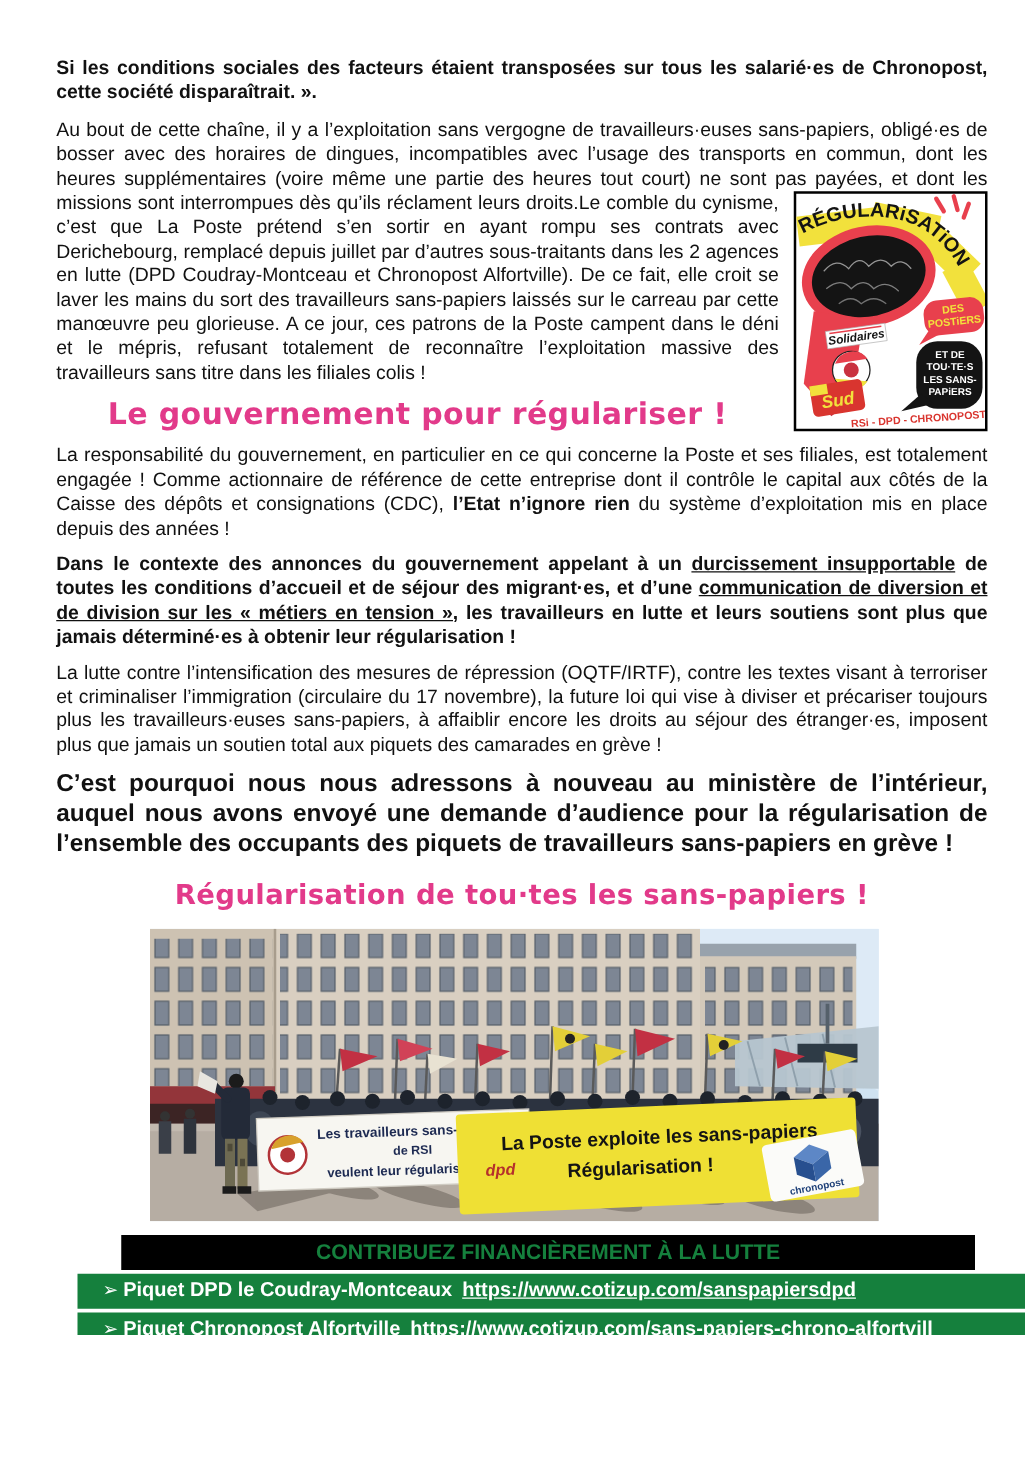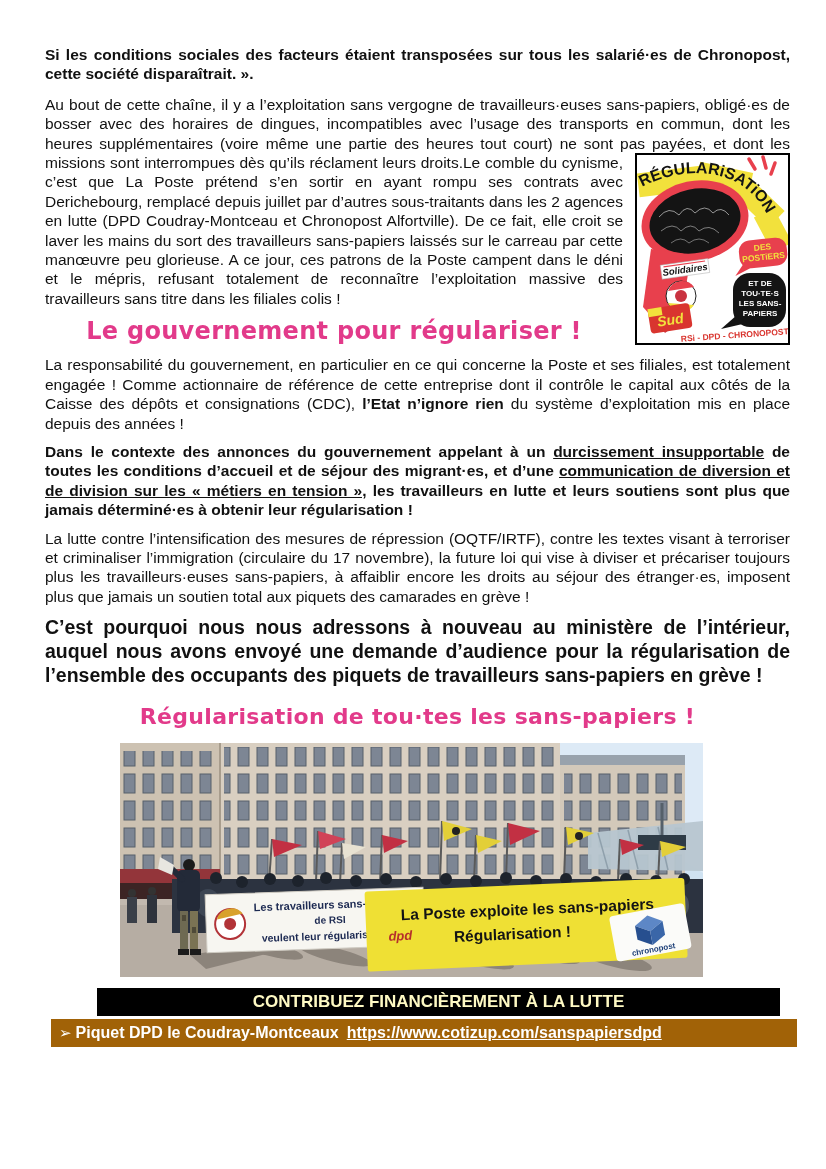--- a/index.html
+++ b/index.html
@@ -37,30 +37,30 @@
   .photo-wrap{
     display:block;
     margin:0 0 0 75px;
     width:583px;height:234px;
     line-height:0;
   }
   
   .bar-title{
     margin:11px 0 0 52px;
     width:683px;height:28px;
-    background:#000;color:#fef9c3;
+    background:#000;color:#15803d;
     font-weight:bold;font-size:17px;line-height:28px;
     text-align:center;
   }
   .bar-row{
-    margin:3px 0 0 6px;
+    margin:3px 0 0 17px;
     width:738px;height:28px;
-    background:#a16207;color:#fff;
+    background:#15803d;color:#fff;
     font-weight:bold;font-size:16px;line-height:28px;
-    padding-left:8px;
+    padding-left:20px;
     white-space:nowrap;overflow:hidden;
   }
   .bar-row .bullet{font-size:15px;margin-right:4px;}
   .bar-row .url{text-decoration:underline;margin-left:8px;color:#fff;}
   svg text{font-family:"Liberation Sans","DejaVu Sans",sans-serif;}
 </style>
 </head>
 <body>
 
 <div class="page">
@@ -298,15 +298,18 @@
         </g>
       </svg>
     </span>
 
     <div class="bar-title">CONTRIBUEZ FINANCIÈREMENT À LA LUTTE</div>
 
     <div class="bar-row">
       <span class="bullet">➢</span><span>Piquet DPD le Coudray-Montceaux</span><span class="url">https://www.cotizup.com/sanspapiersdpd</span>
     </div>
 
+    <div class="bar-row">
+      <span class="bullet">➢</span><span>Piquet Chronopost Alfortville</span><span class="url">https://www.cotizup.com/sans-papiers-chrono-alfortvill</span>
+    </div>
 
   </div>
 </div>
 
 </body></html>

